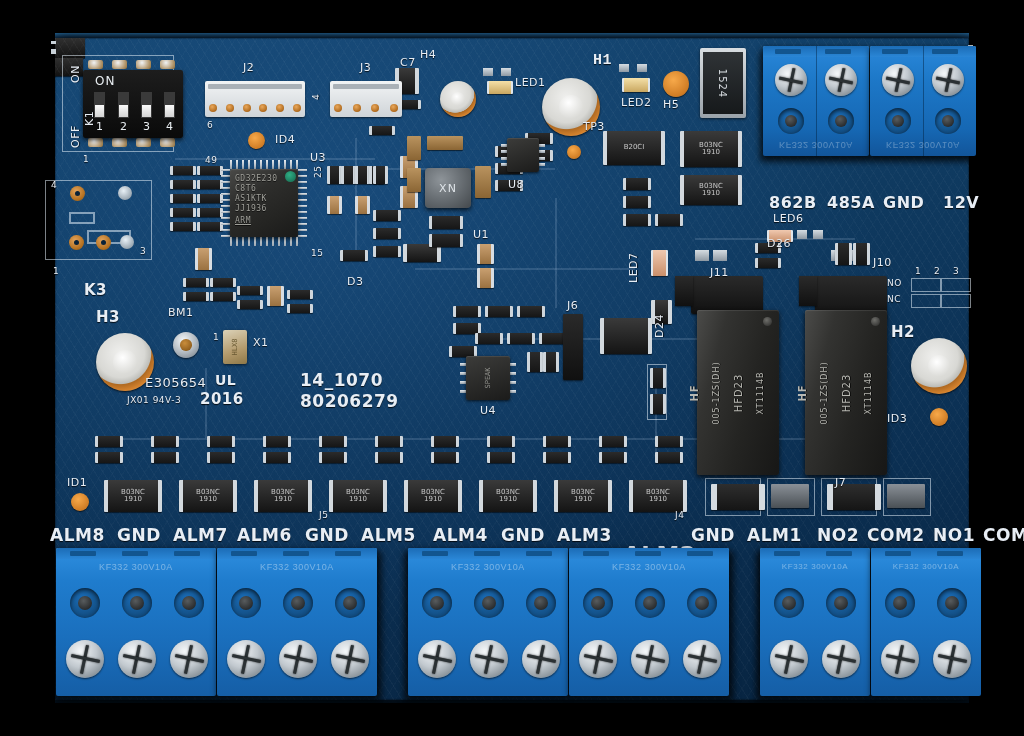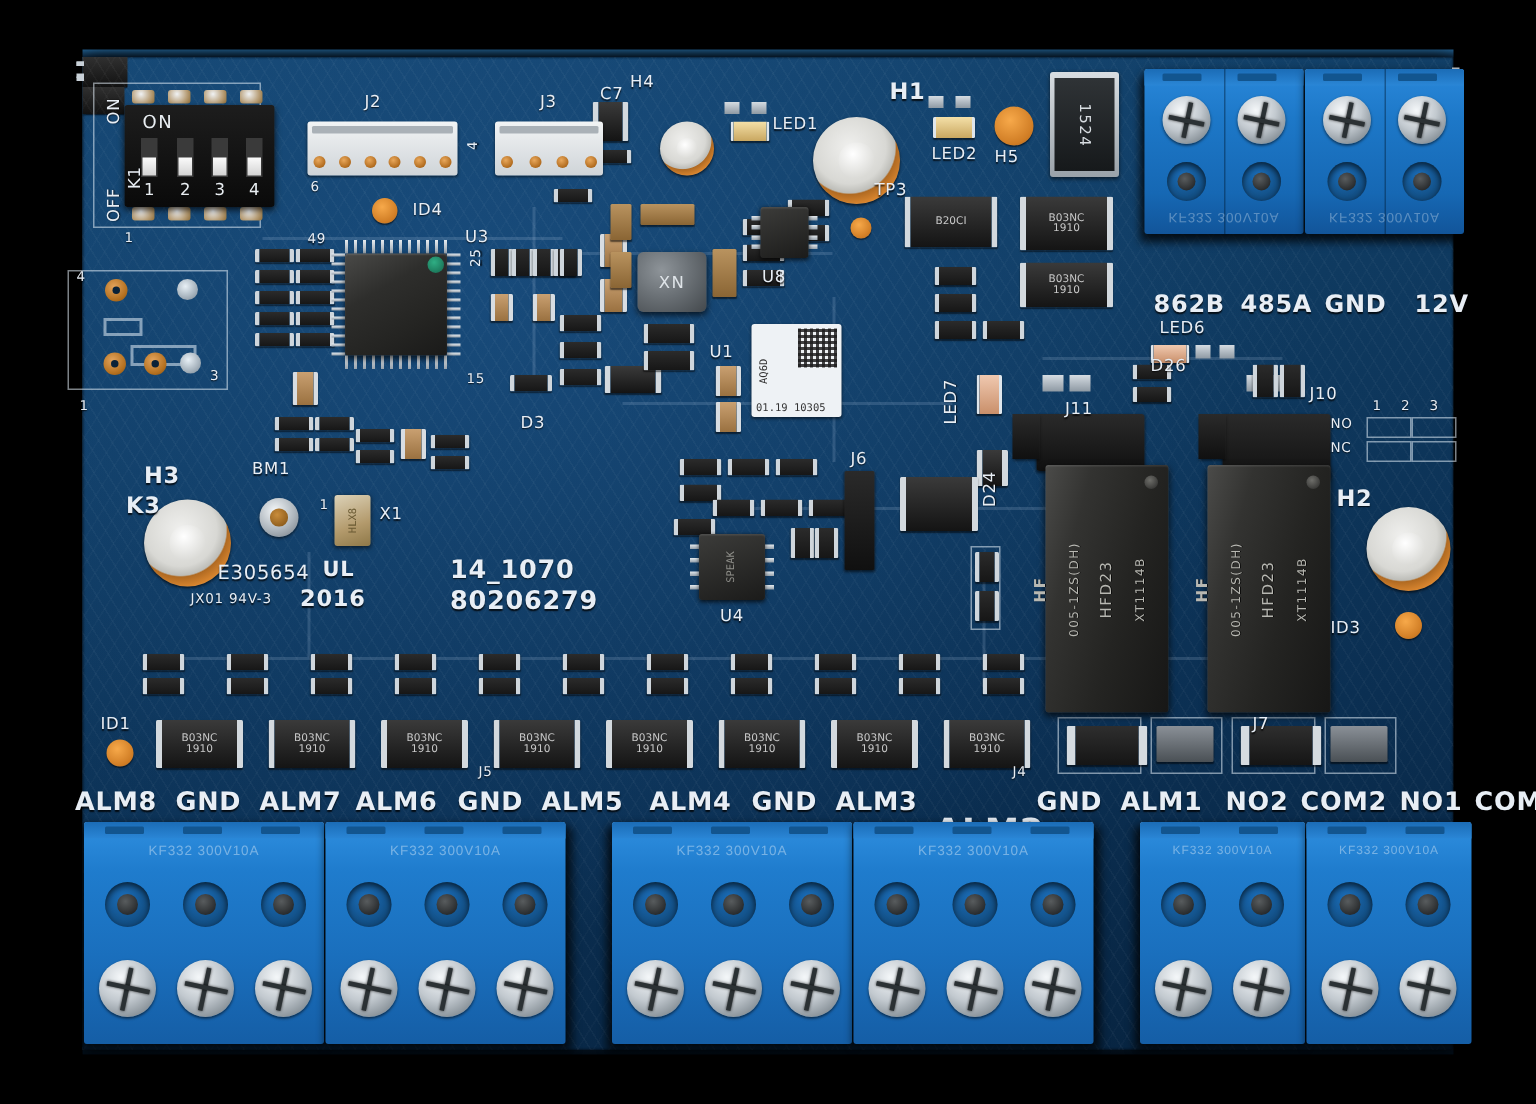--- a/index.html
+++ b/index.html
@@ -280,21 +280,21 @@
     <div class="thpad" style="left:14px;top:197px;width:15px;height:15px;">
         <i></i>
       </div>
     <div class="thpad" style="left:41px;top:197px;width:15px;height:15px;">
         <i></i>
       </div>
     <div class="tpad" style="left:65px;top:197px;width:14px;height:14px;"></div>
     <div class="silk sm" style="left:-2px;top:228px;">1</div>
     <div class="silk sm" style="left:85px;top:208px;">3</div>
     <div class="silk sm" style="left:-4px;top:142px;">4</div>
-    <div class="silk lg" style="left:29px;top:243px;margin-top:47px;">K3</div>
+    <div class="silk lg" style="left:29px;top:243px;">K3</div>
 
     <div class="mhole" style="left:41px;top:295px;width:58px;height:58px;">
         <i></i>
       </div>
     <div class="silk lg" style="left:41px;top:270px;">H3</div>
 
     <div class="silk" style="left:113px;top:268px;">BM1</div>
     <div class="tact" style="left:118px;top:294px;width:26px;height:26px;">
         <i></i>
       </div>
@@ -407,20 +407,27 @@
           <span style="height:2px;width:9px;"></span>
         <span style="height:2px;width:9px;"></span>
           <span style="height:2px;width:9px;"></span>
           <span style="height:2px;width:9px;"></span>
         <span style="height:2px;width:9px;"></span>
           <span style="height:2px;width:9px;"></span>
           <span style="height:2px;width:9px;"></span>
       </div>
       <div class="body"></div>
       <div class="dot"></div>
+      <div class="mark">
+        <div>GD32E230</div>
+        <div>C8T6</div>
+        <div>AS1KTK</div>
+        <div>JJ1936</div>
+        <div style="margin-top:2px;text-decoration:underline;">ARM</div>
+      </div>
     </div>
     <div class="silk sm" style="left:150px;top:117px;">49</div>
     <div class="silk sm" style="left:256px;top:210px;">15</div>
     <div class="silk sm rot" style="left:258px;top:140px;">25</div>
     <div class="silk" style="left:255px;top:113px;">U3</div>
 
     <div class="smd res" style="left:272px;top:128px;width:9px;height:18px;"></div>
     <div class="smd res" style="left:286px;top:128px;width:9px;height:18px;"></div>
     <div class="smd res" style="left:300px;top:128px;width:9px;height:18px;"></div>
     <div class="smd res" style="left:314px;top:128px;width:9px;height:18px;"></div>
@@ -476,30 +483,25 @@
     <div class="silk" style="left:365px;top:10px;">H4</div>
 
     <div class="smd led" style="left:432px;top:43px;width:22px;height:13px;"></div>
     <div class="blkpad" style="left:428px;top:30px;width:10px;height:8px;"></div>
     <div class="blkpad" style="left:446px;top:30px;width:10px;height:8px;"></div>
     <div class="silk" style="left:460px;top:38px;">LED1</div>
 
     <div class="mhole" style="left:487px;top:40px;width:58px;height:58px;">
         <i></i>
       </div>
-    <div class="silk lg" style="left:538px;top:14px;">H1</div>
+    <div class="silk lg" style="left:538px;top:14px;font-family:Liberation Mono, monospace;">H1</div>
     <div class="vpad" style="left:512px;top:107px;width:14px;height:14px;"></div>
     <div class="silk" style="left:528px;top:82px;">TP3</div>
 
     <div class="silk" style="left:418px;top:190px;">U1</div>
-    <div class="dmx" style="left:446px;top:178px;width:56px;height:58px;">
-      <div class="grid"></div>
-      <div class="t1" style="top:40px;">AQ6D</div>
-      <div class="t2">01.19 10305</div>
-    </div>
     <div class="smd cap" style="left:422px;top:206px;width:11px;height:20px;"></div>
     <div class="smd cap" style="left:422px;top:230px;width:11px;height:20px;"></div>
 
     <div class="smd led" style="left:567px;top:40px;width:24px;height:14px;"></div>
     <div class="blkpad" style="left:564px;top:26px;width:10px;height:8px;"></div>
     <div class="blkpad" style="left:582px;top:26px;width:10px;height:8px;"></div>
     <div class="silk" style="left:566px;top:58px;">LED2</div>
     <div class="vpad" style="left:608px;top:33px;width:26px;height:26px;"></div>
     <div class="silk" style="left:608px;top:60px;">H5</div>
 

